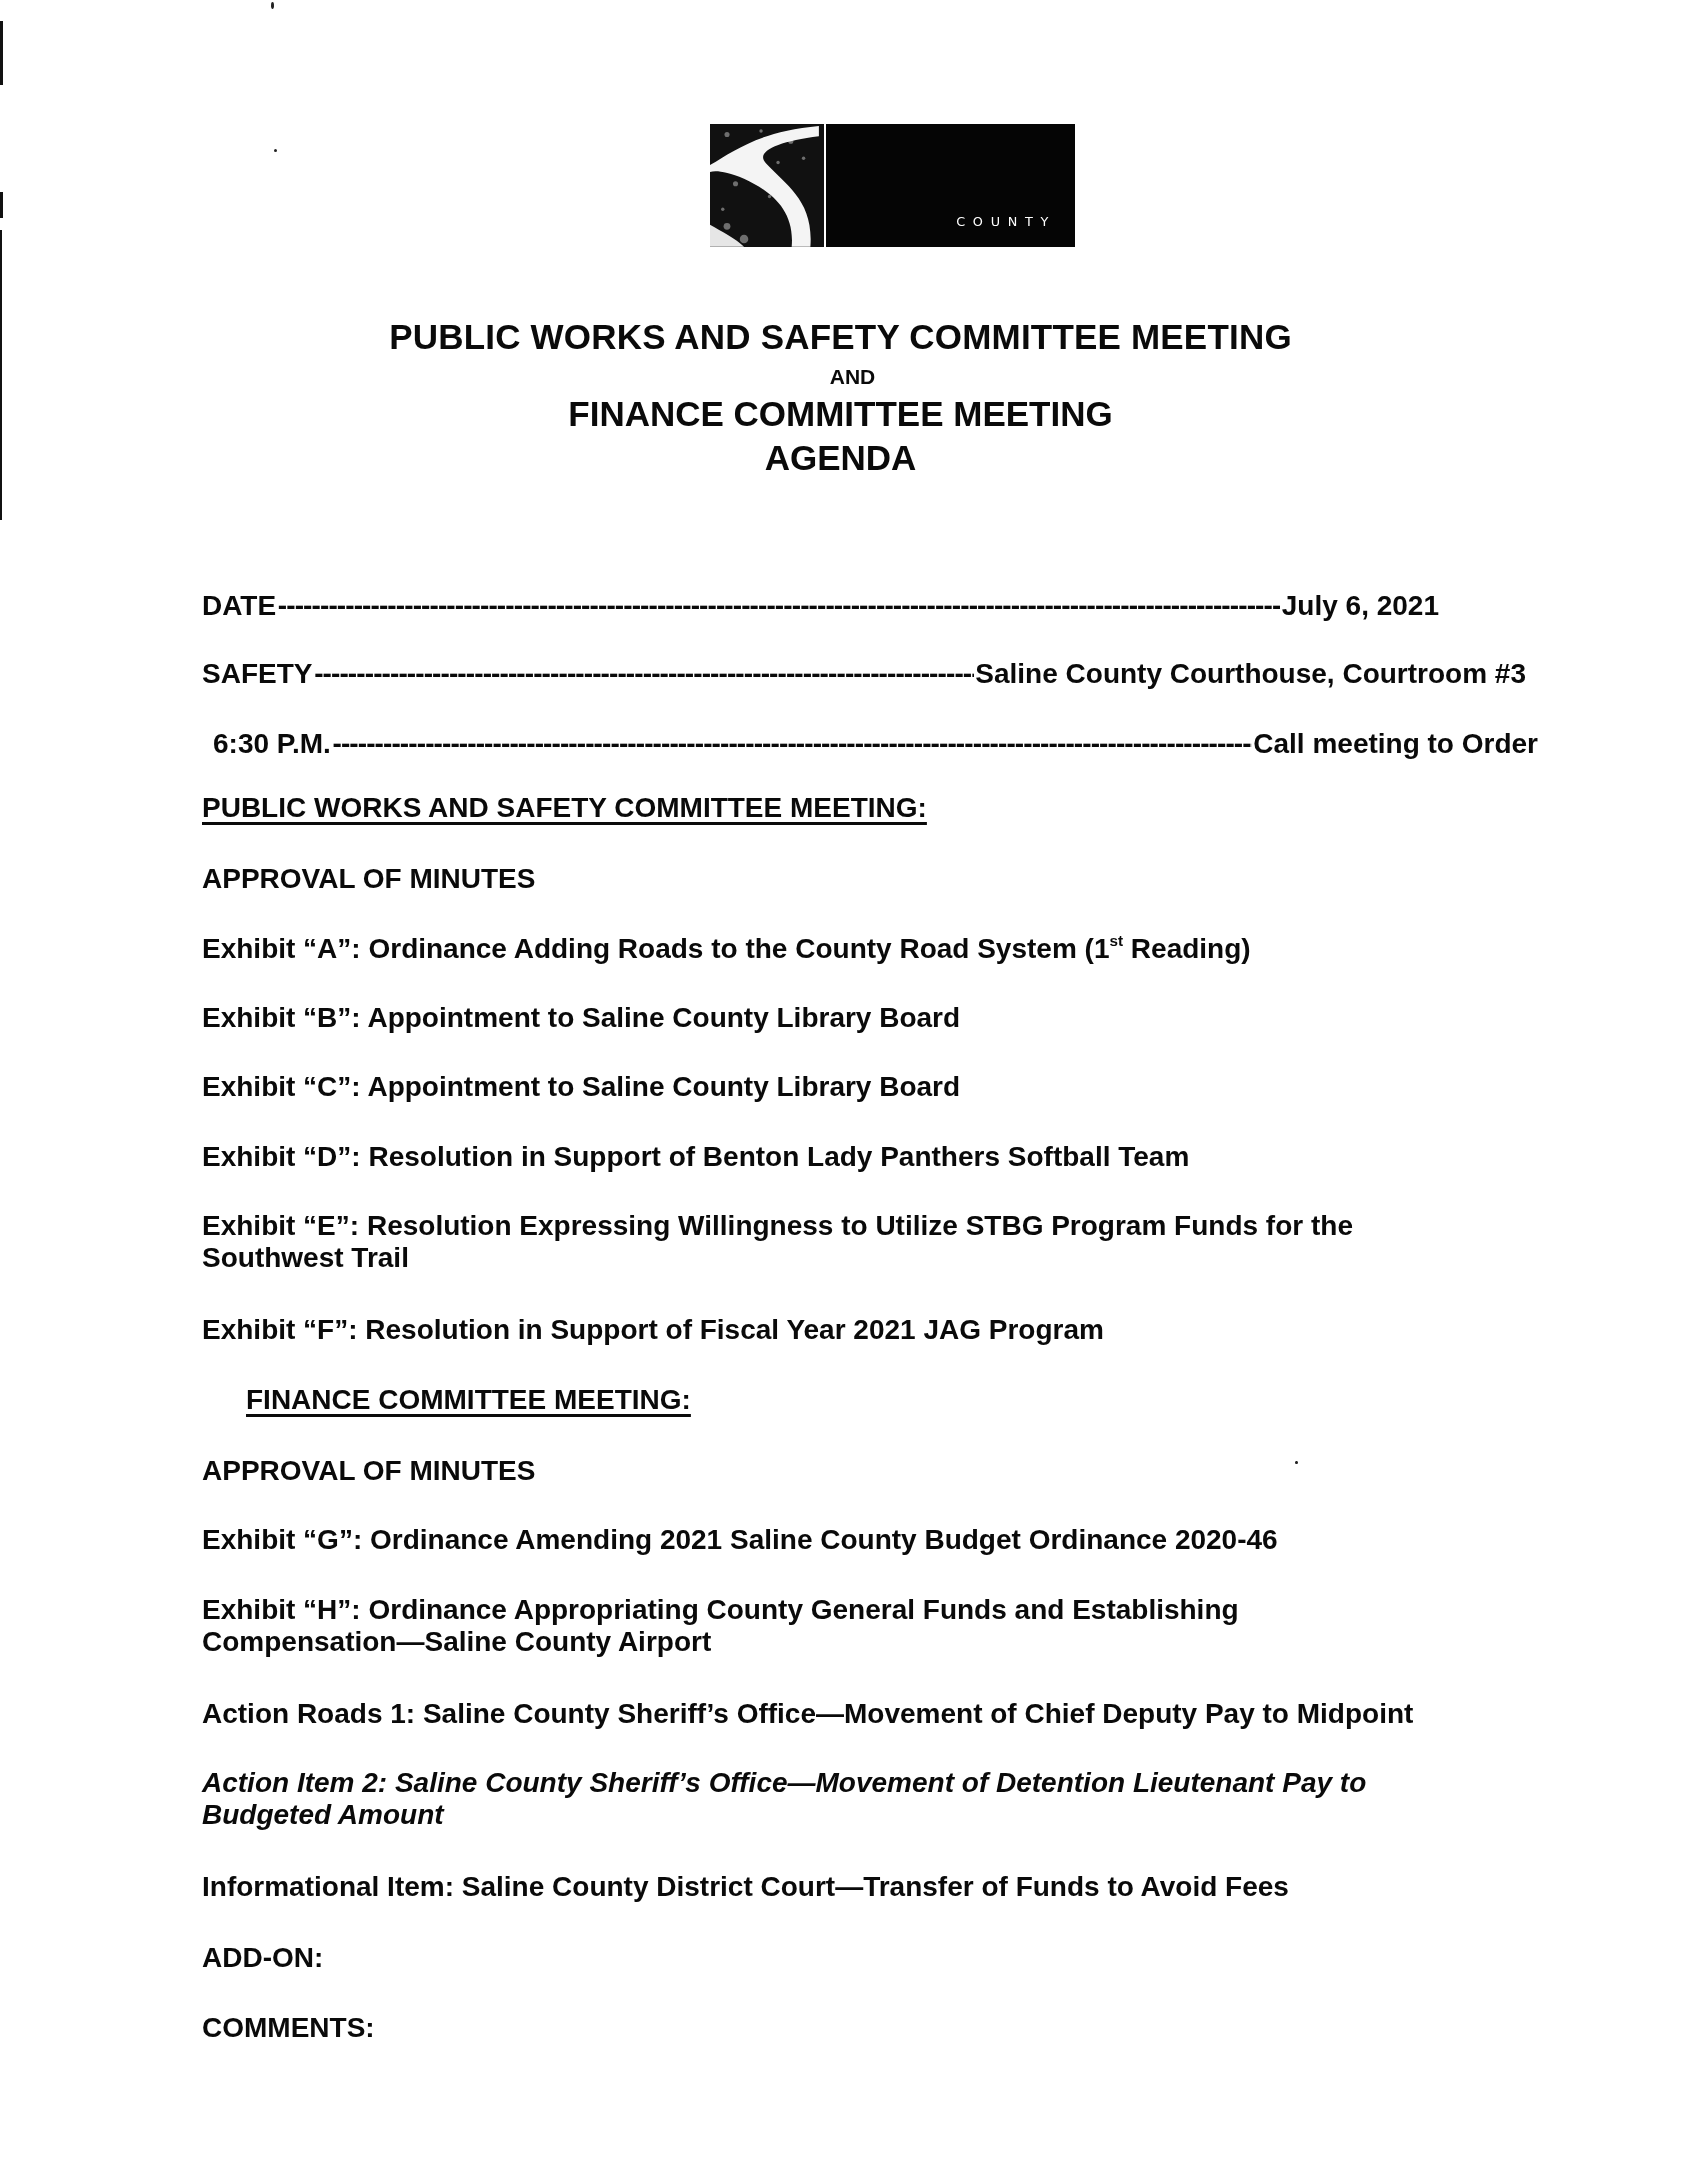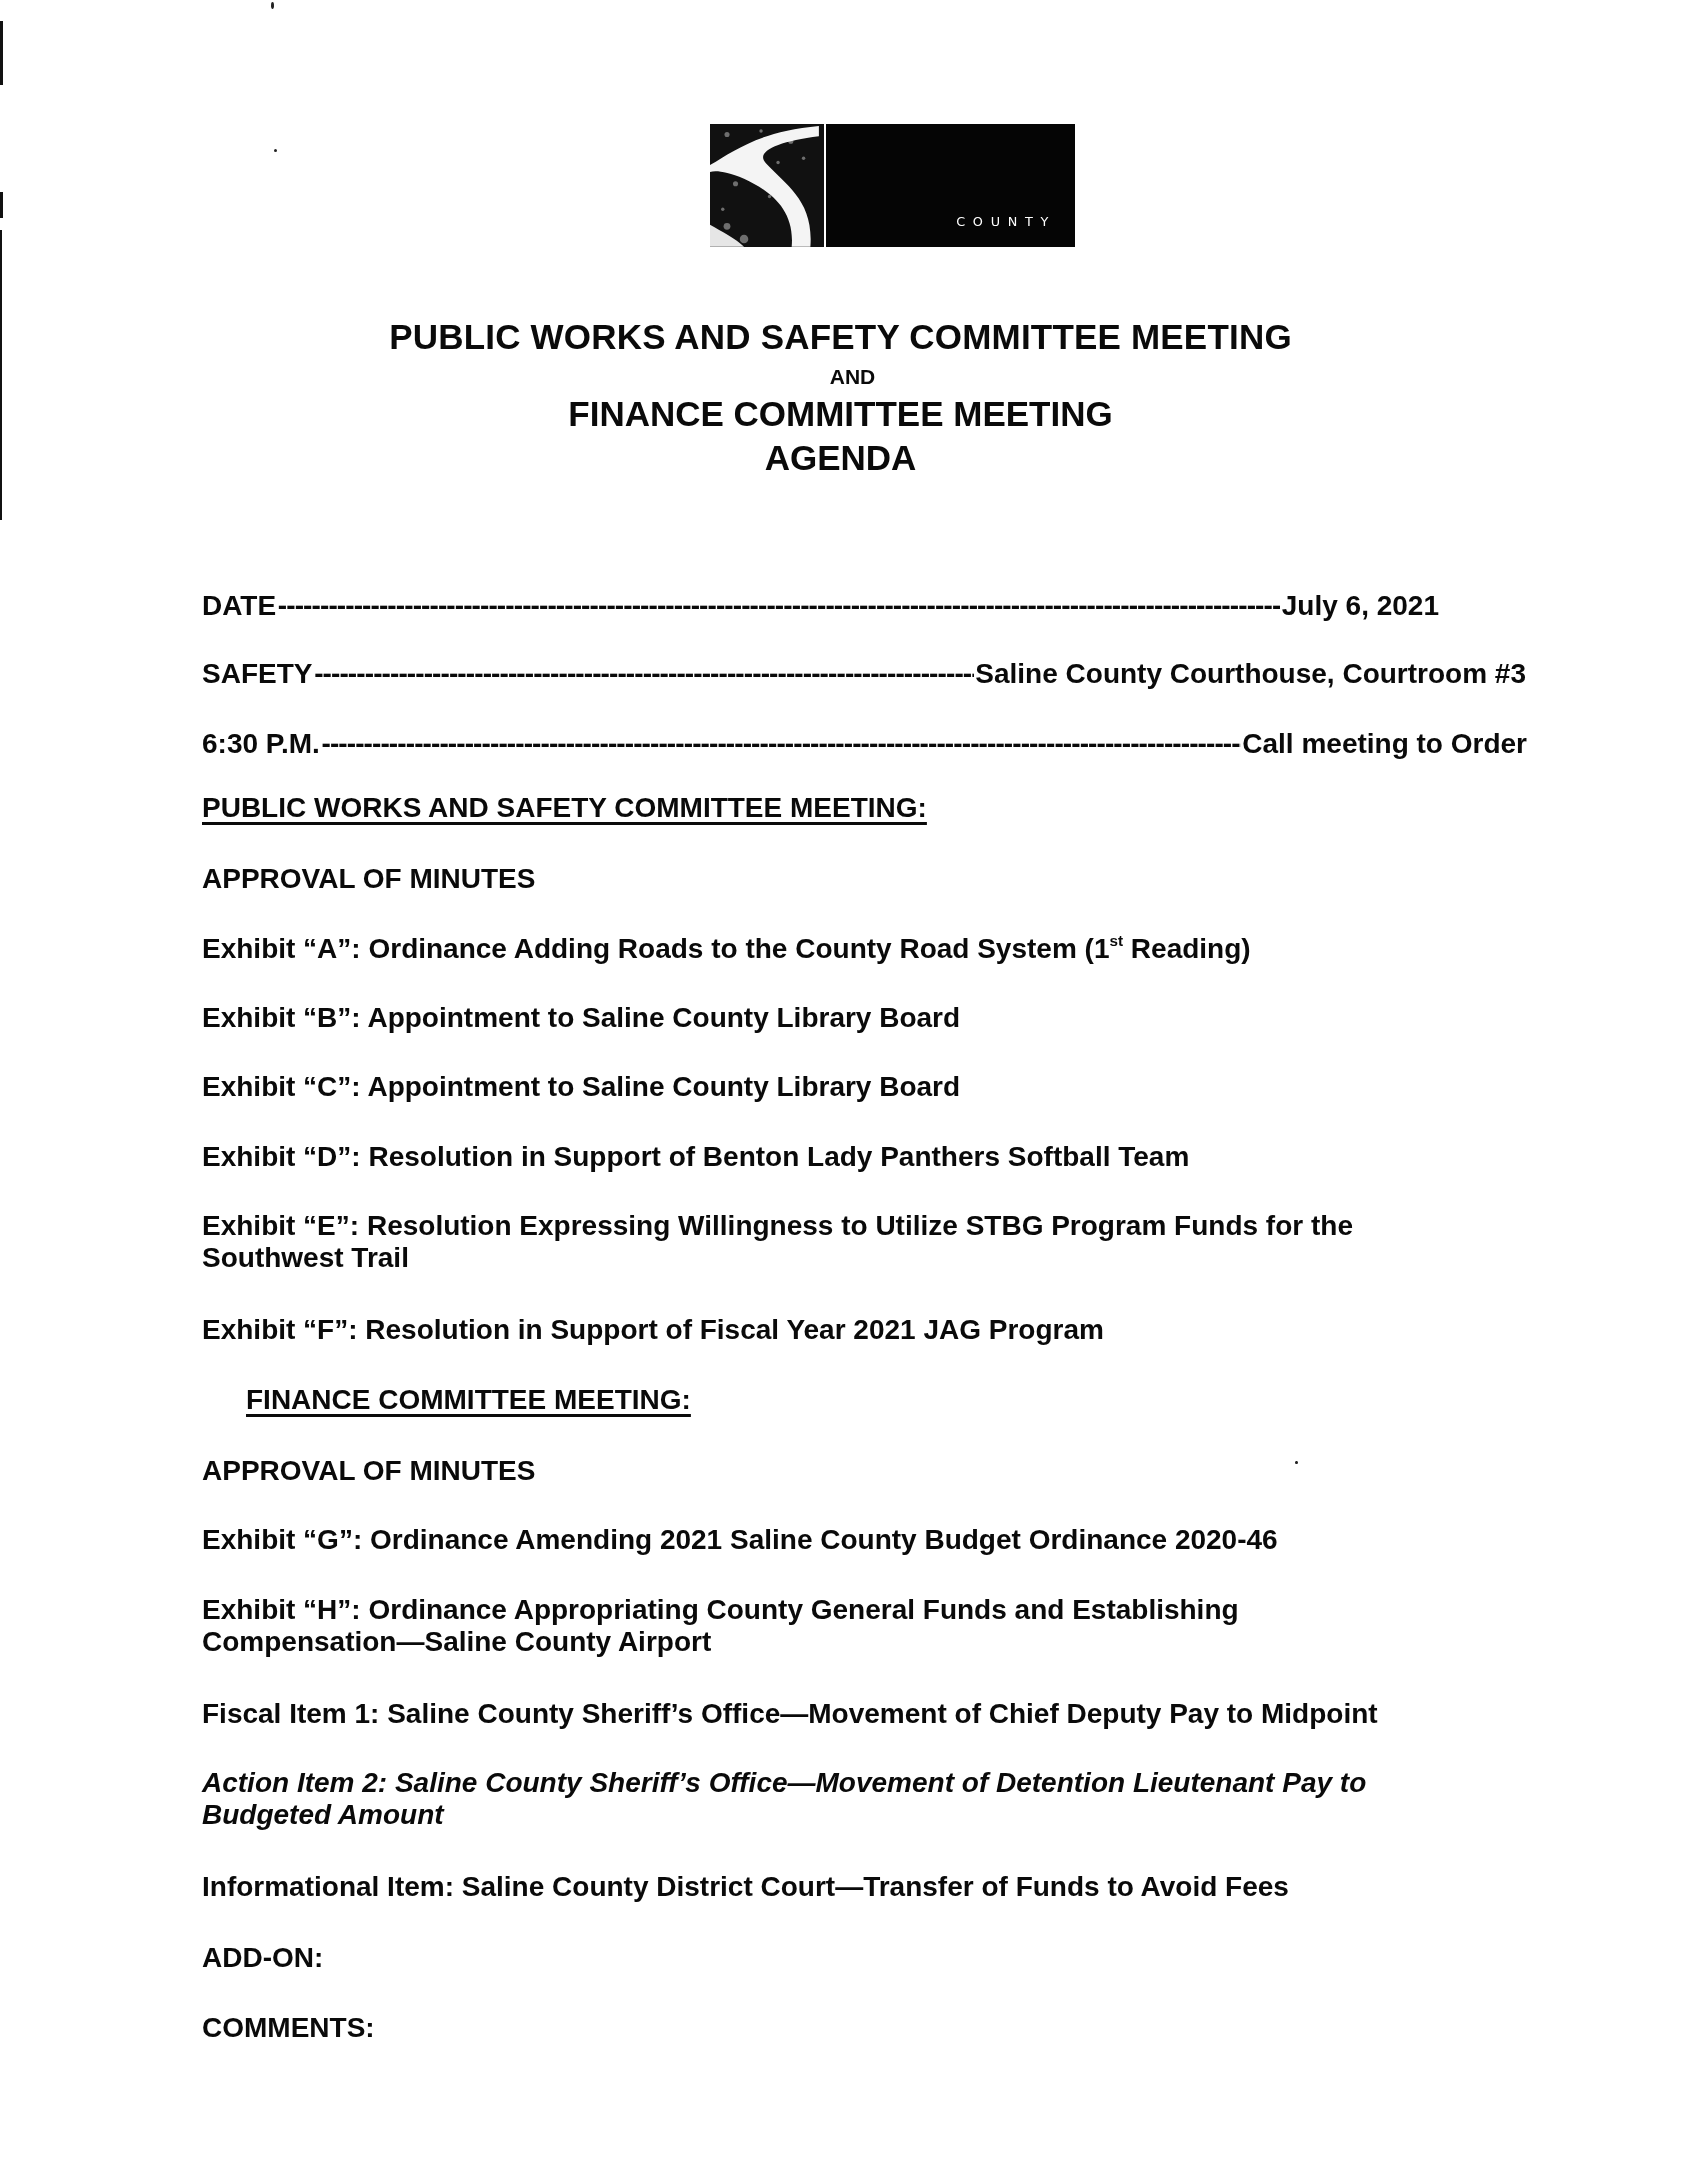--- a/index.html
+++ b/index.html
@@ -93,21 +93,21 @@
     }
     .leader-row .fill {
       flex: 1;
       overflow: hidden;
       white-space: nowrap;
       letter-spacing: -0.9px;
       margin: 0 1.7px;
     }
     .row-date { top: 590px; width: 1237px; }
     .row-place { top: 658px; width: 1324px; }
-    .row-time { top: 728px; width: 1325px; }
+    .row-time { top: 728px; width: 1325px; margin-left: 11px; }
 
     .line {
       position: absolute;
       left: 202px;
       font-weight: bold;
       font-size: 28px;
       line-height: 32px;
       white-space: nowrap;
     }
     .line.wrap { white-space: normal; width: 1295px; }
@@ -205,21 +205,21 @@
 
 <div class="line" style="top:1524px;">
   <span>Exhibit “G”:</span>
   <span>Ordinance Amending 2021 Saline County Budget Ordinance 2020-46</span>
 </div>
 <div class="line wrap" style="top:1594px;width:1193px;">
   <span>Exhibit “H”:</span>
   <span> Ordinance Appropriating County General Funds and Establishing Compensation—Saline County Airport</span>
 </div>
 <div class="line" style="top:1698px;">
-  <span>Fiscal Item 1:</span>
+  <span>Action Roads 1:</span>
   <span>Saline County Sheriff’s Office—Movement of Chief Deputy Pay to Midpoint</span>
 </div>
 <div class="line wrap" style="top:1767px;font-style:italic;">
   <span>Action Item 2:</span>
   <span>Saline County Sheriff’s Office—Movement of Detention Lieutenant Pay to Budgeted Amount</span>
 </div>
 <div class="line" style="top:1871px;">
   <span>Informational Item:</span>
   <span>Saline County District Court—Transfer of Funds to Avoid Fees</span>
 </div>

